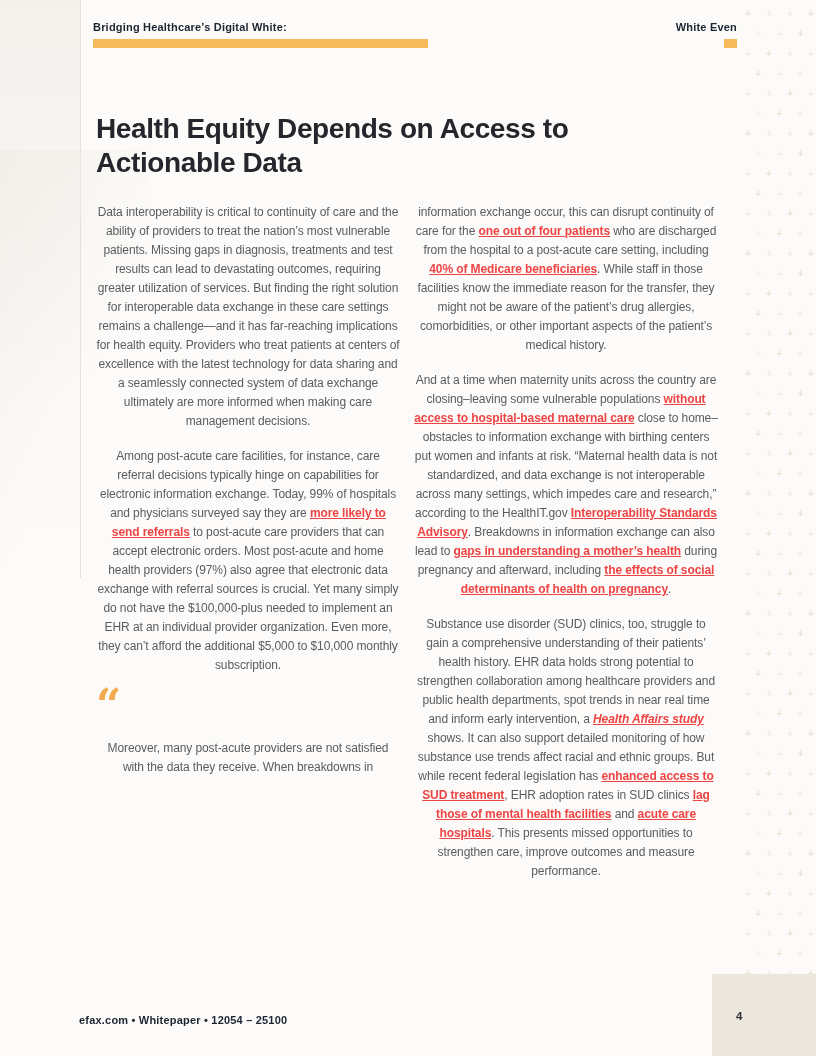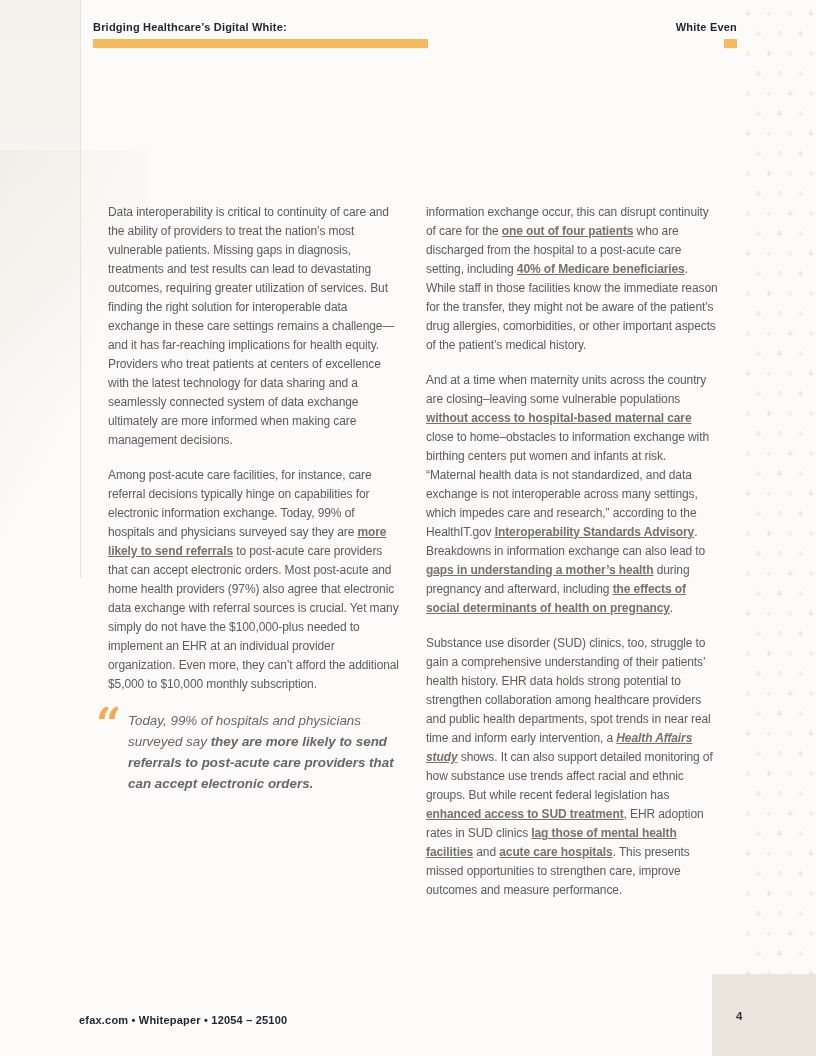--- a/index.html
+++ b/index.html
@@ -52,25 +52,26 @@
   }
   .title div { white-space: nowrap; }
 
   
   .columns {
     position: absolute; left: 96px; top: 203px; width: 622px;
     display: flex; gap: 14px;
   }
   .col { width: 304px; }
   .para {
-    margin: 0 0 16px 12px;
+    margin: 0 0 16px 0;
     font-size: 12px; line-height: 19px; letter-spacing: -0.1px;
     color: #5b5c61;
-  }
-  .doc-link { color: #737373; font-weight: 700; text-decoration: underline; }
+    text-align: center;
+  }
+  .doc-link { color: #ef4444; font-weight: 700; text-decoration: underline; }
   .it { font-style: italic; }
   .bd { font-weight: 700; }
 
   
   .pullquote { display: flex; margin: 10px 0 18px 0; }
   .qmark {
     flex: 0 0 32px; color: #f4a94e;
     font-family: "DejaVu Serif", serif;
     font-size: 44px; line-height: 30px; font-weight: 700;
   }
@@ -285,29 +286,33 @@
       <span style="left: 800.5px; top: 1034px; opacity: 0.55;">+</span>
     </div>
 
   <div class="content">
 
     <div class="eyebrow">Bridging Healthcare’s Digital White:</div>
     <div class="doc-type">White Even</div>
     <div class="accent-bar"></div>
     <div class="accent-square"></div>
 
+    <h1 class="title" style="margin:0;">
+      <div>Health Equity Depends on Access to</div>
+      <div>Actionable Data</div>
+    </h1>
 
     <div class="columns">
       <div class="col" id="col-left">
           <p class="para"><span>Data interoperability is critical to continuity of care and the ability of providers to treat the nation’s most vulnerable patients. Missing gaps in diagnosis, treatments and test results can lead to devastating outcomes, requiring greater utilization of services. But finding the right solution for interoperable data exchange in these care settings remains a challenge—and it has far-reaching implications for health equity. Providers who treat patients at centers of excellence with the latest technology for data sharing and a seamlessly connected system of data exchange ultimately are more informed when making care management decisions.</span></p>
           <p class="para"><span>Among post-acute care facilities, for instance, care referral decisions typically hinge on capabilities for electronic information exchange. Today, 99% of hospitals and physicians surveyed say they are </span><a href="#" class="doc-link">more likely to send referrals</a><span> to post-acute care providers that can accept electronic orders. Most post-acute and home health providers (97%) also agree that electronic data exchange with referral sources is crucial. Yet many simply do not have the $100,000-plus needed to implement an EHR at an individual provider organization. Even more, they can’t afford the additional $5,000 to $10,000 monthly subscription.</span></p>
           <div class="pullquote">
             <span class="qmark">“</span>
-            <div class="qbody"><span class="it">Today, 99% of hospitals and physicians surveyed say </span><span class="it bd">they are more likely to send referrals to post-acute care providers that can accept electronic orders.</span></div>
           </div>
+          <p class="para"><span>Moreover, many post-acute providers are not satisfied with the data they receive. When breakdowns in</span></p>
         </div>
       <div class="col" id="col-right">
           <p class="para"><span>information exchange occur, this can disrupt continuity of care for the </span><a href="#" class="doc-link">one out of four patients</a><span> who are discharged from the hospital to a post-acute care setting, including </span><a href="#" class="doc-link">40% of Medicare beneficiaries</a><span>. While staff in those facilities know the immediate reason for the transfer, they might not be aware of the patient’s drug allergies, comorbidities, or other important aspects of the patient’s medical history.</span></p>
           <p class="para"><span>And at a time when maternity units across the country are closing–leaving some vulnerable populations </span><a href="#" class="doc-link">without access to hospital-based maternal care</a><span> close to home–obstacles to information exchange with birthing centers put women and infants at risk. “Maternal health data is not standardized, and data exchange is not interoperable across many settings, which impedes care and research,” according to the HealthIT.gov </span><a href="#" class="doc-link">Interoperability Standards Advisory</a><span>. Breakdowns in information exchange can also lead to </span><a href="#" class="doc-link">gaps in understanding a mother’s health</a><span> during pregnancy and afterward, including </span><a href="#" class="doc-link">the effects of social determinants of health on pregnancy</a><span>.</span></p>
           <p class="para"><span>Substance use disorder (SUD) clinics, too, struggle to gain a comprehensive understanding of their patients’ health history. EHR data holds strong potential to strengthen collaboration among healthcare providers and public health departments, spot trends in near real time and inform early intervention, a </span><a href="#" class="doc-link it">Health Affairs study</a><span> shows. It can also support detailed monitoring of how substance use trends affect racial and ethnic groups. But while recent federal legislation has </span><a href="#" class="doc-link">enhanced access to SUD treatment</a><span>, EHR adoption rates in SUD clinics </span><a href="#" class="doc-link">lag those of mental health facilities</a><span> and </span><a href="#" class="doc-link">acute care hospitals</a><span>. This presents missed opportunities to strengthen care, improve outcomes and measure performance.</span></p>
         </div>
     </div>
 
     <div class="footer-left">efax.com • Whitepaper • 12054 – 25100</div>
   </div>

